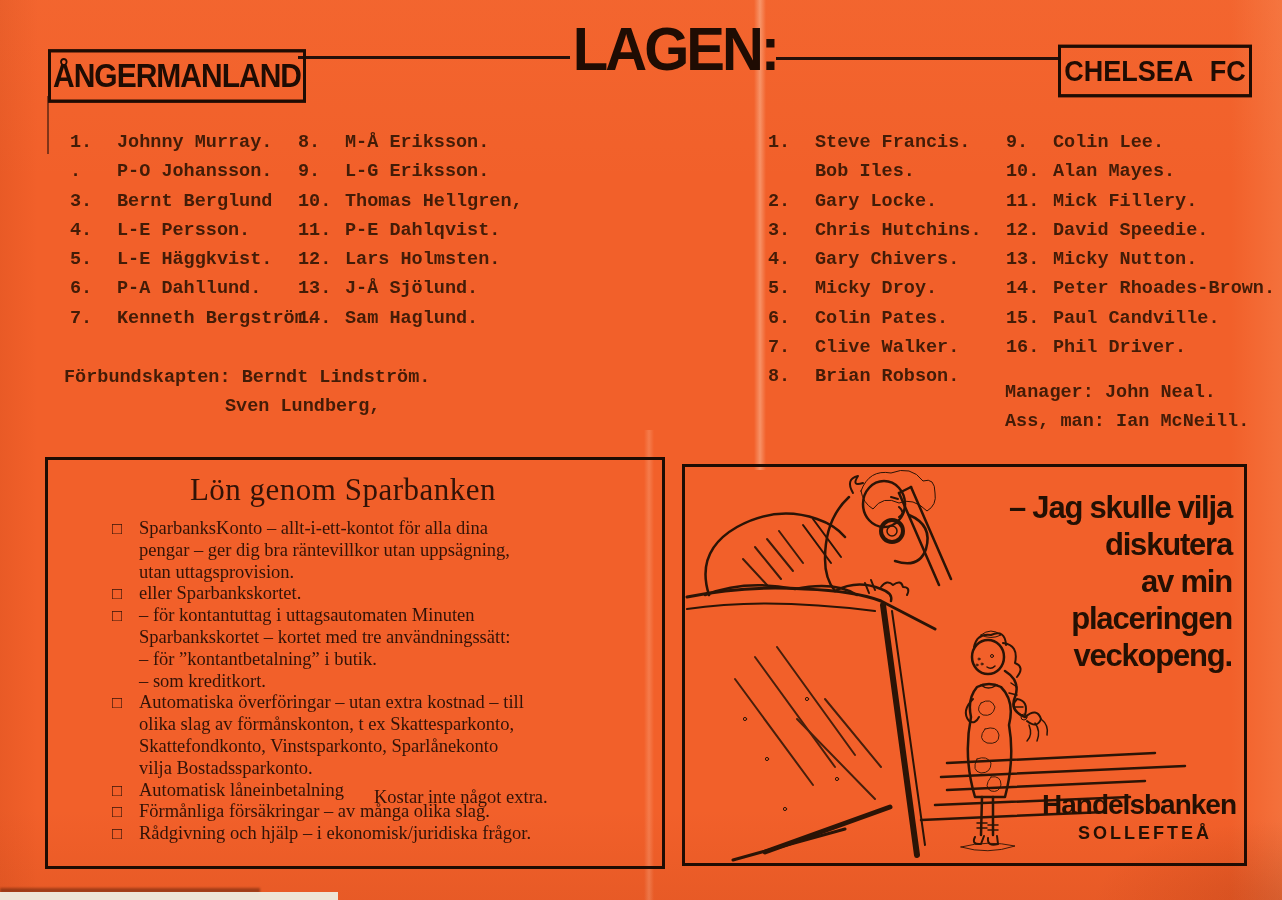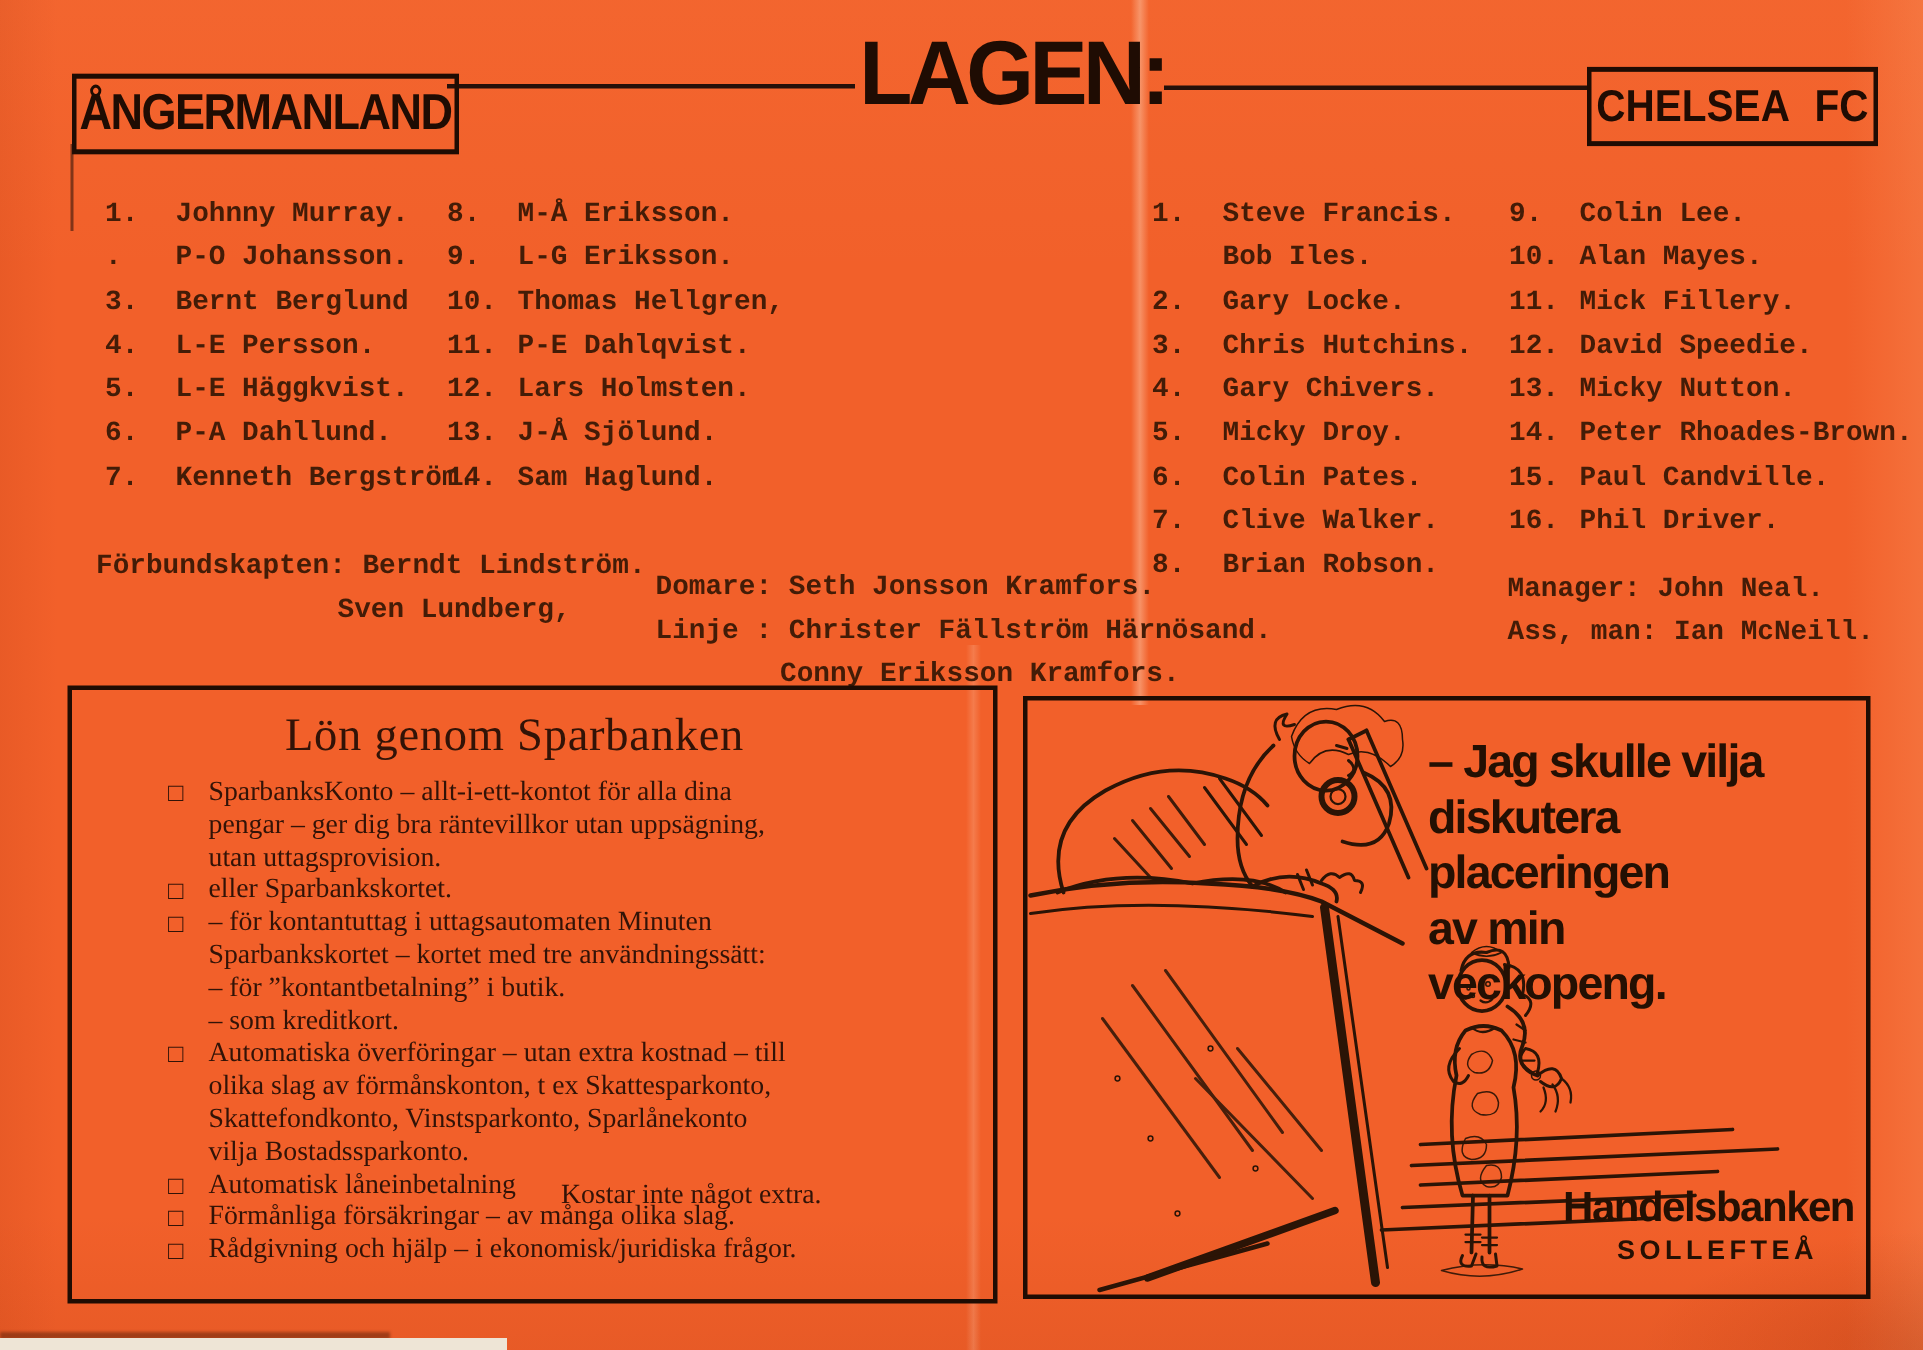--- a/index.html
+++ b/index.html
@@ -54,21 +54,21 @@
   .ad-spar{position:absolute;left:45px;top:457px;width:614px;height:406px;
     border:3px solid #1f0c03;color:#321307;font-family:"Liberation Serif", serif;}
   .spar-title{margin:12px 40px 10px 16px;text-align:center;font-size:31px;letter-spacing:.5px;}
   .spar-list{margin:0 26px 0 64px;font-size:18.5px;line-height:21.8px;}
   .bullet{display:flex;}
   .bullet .cbx{width:27px;flex:0 0 27px;font-size:17px;line-height:21.8px;}
   .bullet .btxt{flex:1;}
   .note{display:inline-block;margin-left:30px;position:relative;top:7px;}
   
   .ad-hand{position:absolute;left:682px;top:464px;width:559px;height:396px;border:3px solid #1f0c03;}
-  .hand-headline{position:absolute;right:12px;top:22px;width:280px;
+  .hand-headline{position:absolute;right:12px;top:22px;width:280px;text-align:right;
     font-size:31px;font-weight:bold;letter-spacing:-1.2px;line-height:37px;color:#241003;}
   .hand-bank{position:absolute;right:8px;top:322px;font-size:28px;font-weight:bold;
     letter-spacing:-1px;color:#241003;}
   .hand-branch{position:absolute;right:32px;top:356px;font-size:18px;font-weight:bold;
     letter-spacing:3px;color:#241003;margin-left:27px;}
   .cartoon{position:absolute;left:0;top:0;width:565px;height:395px;}
   .cartoon path,.cartoon ellipse,.cartoon circle,.cartoon line{stroke:#2b1406;fill:none;}
 </style>
 </head>
 <body>
@@ -131,25 +131,20 @@
     <div><span class="pnum">14.</span><span>Peter Rhoades-Brown.</span></div>
     <div><span class="pnum">15.</span><span>Paul Candville.</span></div>
     <div><span class="pnum">16.</span><span>Phil Driver.</span></div>
   </div>
 
   <div class="officials-home tw">
     <div><span>Förbundskapten:</span> <span>Berndt Lindström.</span></div>
     <div class="coach2"><span>Sven Lundberg,</span></div>
   </div>
 
-  <div class="officials-match tw">
-    <div><span>Domare:</span> <span>Seth Jonsson Kramfors.</span></div>
-    <div><span>Linje :</span> <span>Christer Fällström Härnösand.</span></div>
-    <div class="lines2"><span>Conny Eriksson Kramfors.</span></div>
-  </div>
 
   <div class="officials-away tw">
     <div><span>Manager:</span> <span>John Neal.</span></div>
     <div><span>Ass, man:</span> <span>Ian McNeill.</span></div>
   </div>
 
   <div class="ad-spar">
     <div class="spar-title">Lön genom Sparbanken</div>
     <div class="spar-list">
       <div class="bullet">
@@ -290,22 +285,22 @@
       </g>
       <path d="M297,330 L296,368 M308,330 L308,368" stroke-width="2.5"></path>
       <path d="M292,356 L302,356 M303,358 L313,358 M292,361 L302,361 M303,363 L313,363" stroke-width="1.5"></path>
       <path d="M290,370 Q286,378 296,377 L299,369" stroke-width="2"></path>
       <path d="M303,371 Q302,380 313,377 L312,369" stroke-width="2"></path>
       <path d="M276,380 Q303,388 330,379 Q303,373 276,380 Z" fill="#2b1406" stroke-width="1" opacity=".9"></path>
     </svg>
     <div class="hand-headline">
       <div>– Jag skulle vilja</div>
       <div>diskutera</div>
+      <div>av min</div>
       <div>placeringen</div>
-      <div>av min</div>
       <div>veckopeng.</div>
     </div>
     <div class="hand-bank">Handelsbanken</div>
     <div class="hand-branch">SOLLEFTEÅ</div>
   </div>
 
   <div class="strip-shadow"></div>
   <div class="strip-bottom"></div>
 </div>
 

